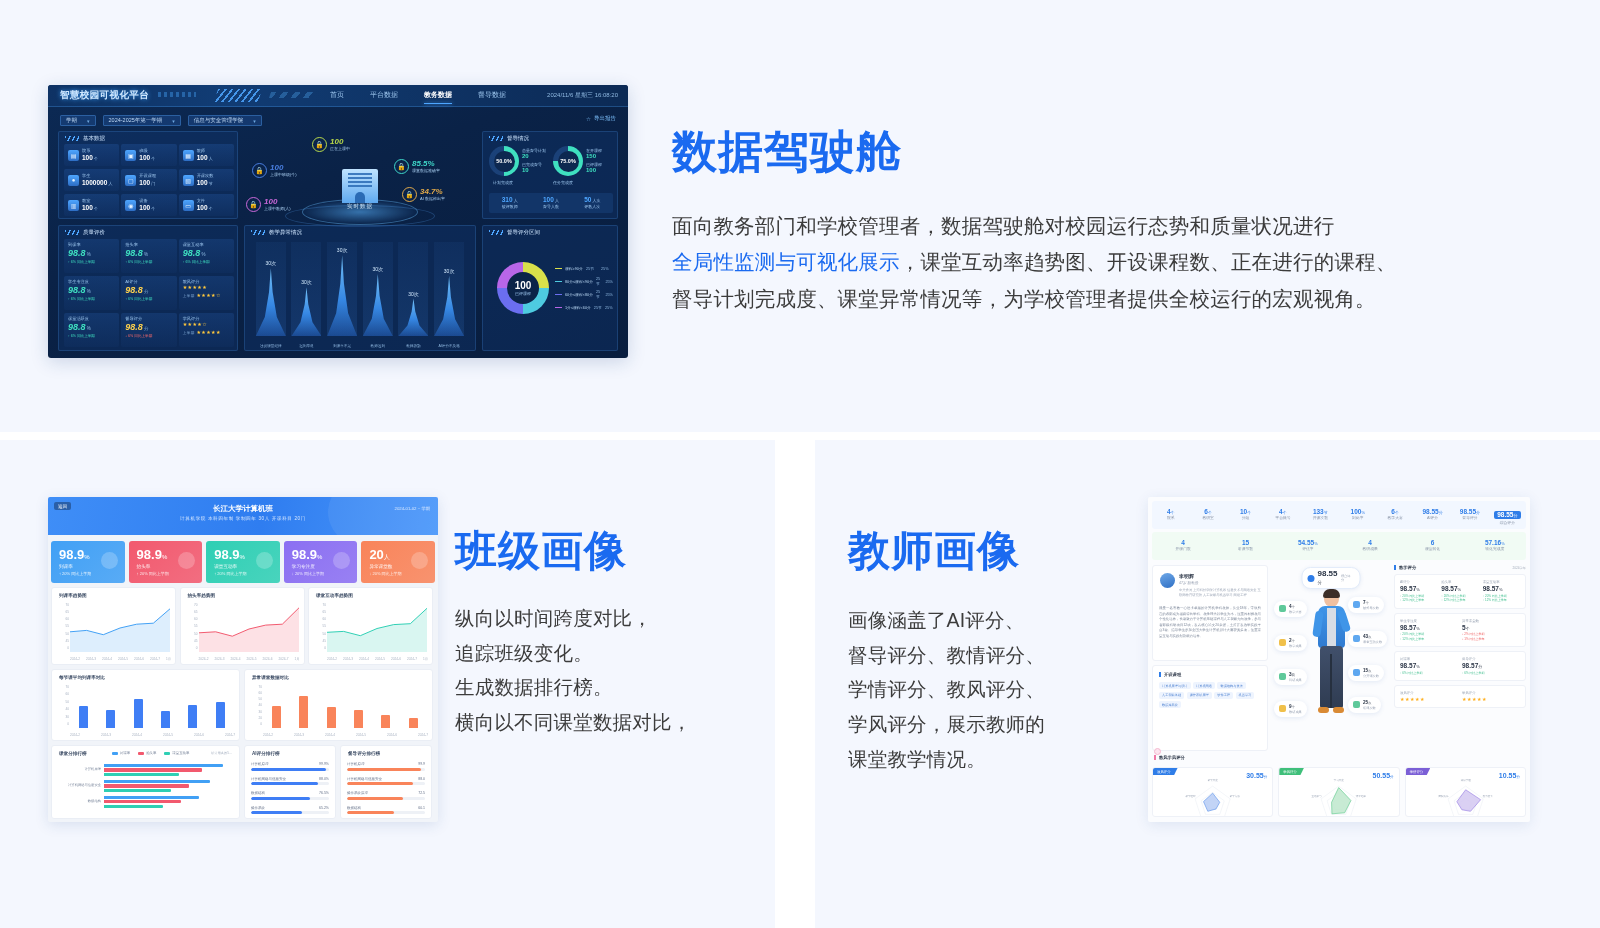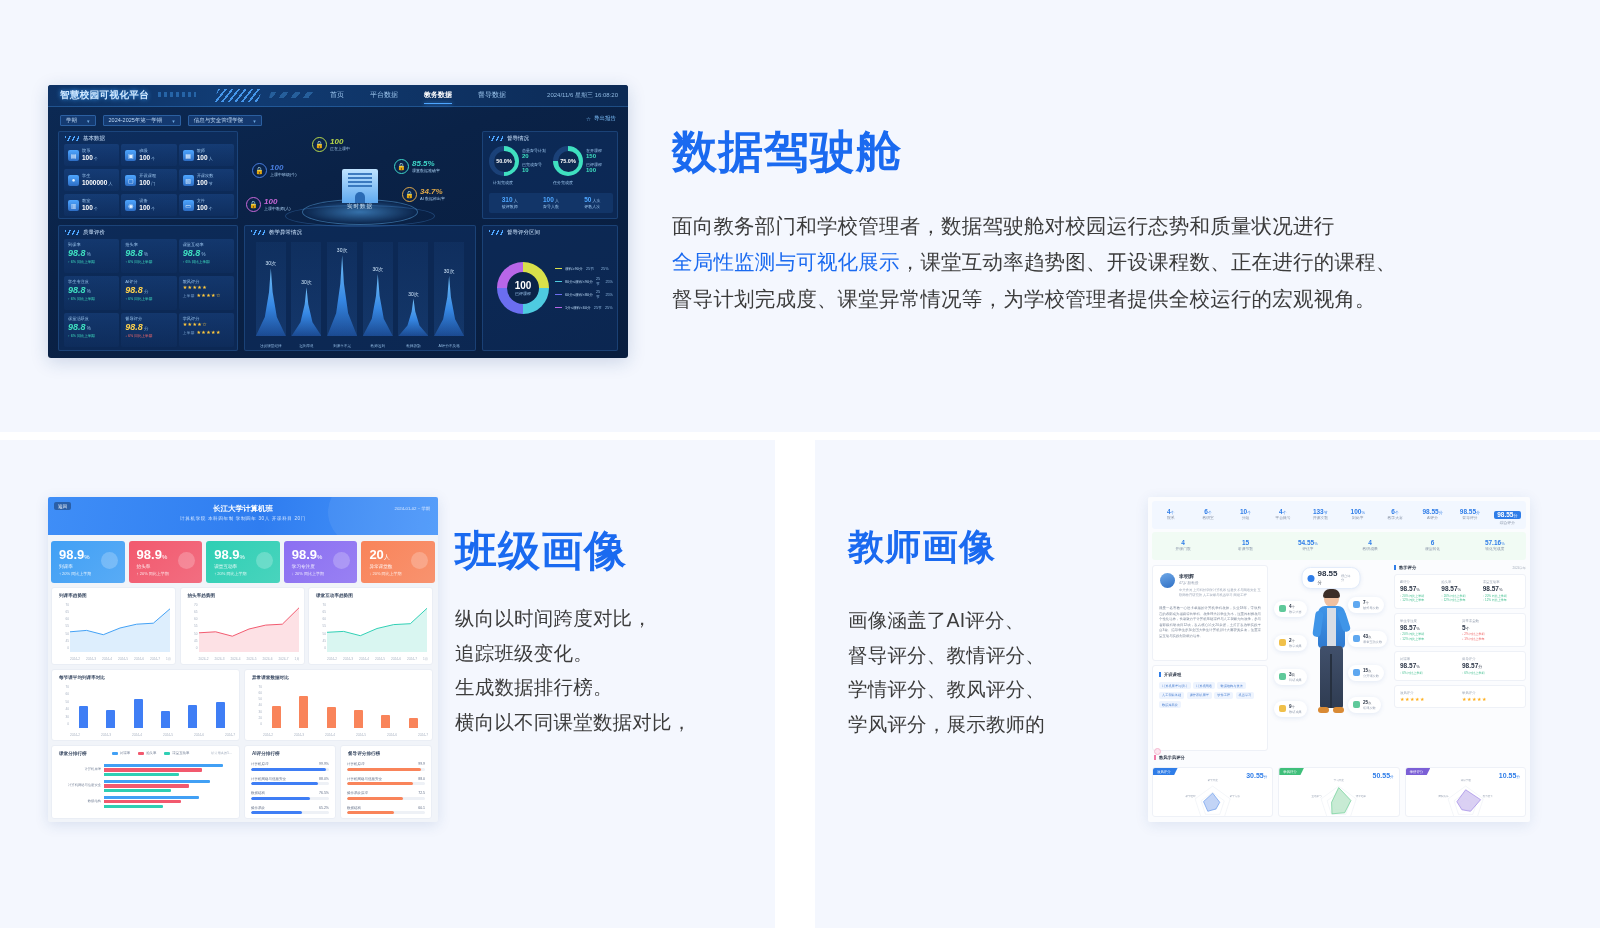--- a/index.html
+++ b/index.html
@@ -164,21 +164,21 @@
   
   .h-title { font-size:45px; font-weight:bold; color:#1a6af0; letter-spacing:1px; }
   .body-text { font-size:20.5px; color:#3c3c3c; line-height:1.78; letter-spacing:.2px; }
   .body-text .hl { color:#1a6af0; }
   #sec1Text { position:absolute; left:672px; top:122px; width:860px; }
   #sec1Text .h-title { margin-bottom:26px; }
   #sec2Text { position:absolute; left:455px; top:523px; width:320px; }
   #sec2Text .h-title { font-size:42px; margin-bottom:22px; }
   #sec2Text .body-text { font-size:19.5px; line-height:1.78; }
   #sec3Text { position:absolute; left:848px; top:523px; width:290px; }
-  #sec3Text .h-title { font-size:36px; margin-bottom:31px; }
+  #sec3Text .h-title { font-size:42px; margin-bottom:24px; }
   #sec3Text .body-text { font-size:19.5px; line-height:1.78; }
 
   
   .class-shot { position:absolute; left:48px; top:497px; width:390px; height:325px;
     background:#f1f4f9; border-radius:2px; overflow:hidden;
     box-shadow:0 3px 14px rgba(30,70,140,.13);}
   .cls-hd { position:absolute; left:0; top:0; width:100%; height:38px;
     background:linear-gradient(100deg,#3f8ef7 0%, #2f7df0 55%, #4a97fa 100%); overflow:hidden;}
   .cls-hd:after { content:""; position:absolute; right:-20px; top:-30px; width:130px; height:90px;
     border-radius:50%; background:rgba(255,255,255,.07);}
@@ -1275,14 +1275,15 @@
     </div>
 </div>
 
 <div id="sec3Text">
   <div class="h-title">教师画像</div>
   <div class="body-text" id="tchLines">
       <div>画像涵盖了AI评分、</div>
       <div>督导评分、教情评分、</div>
       <div>学情评分、教风评分、</div>
       <div>学风评分，展示教师的</div>
+      <div>课堂教学情况。</div>
     </div>
 </div>
 
 </body></html>

